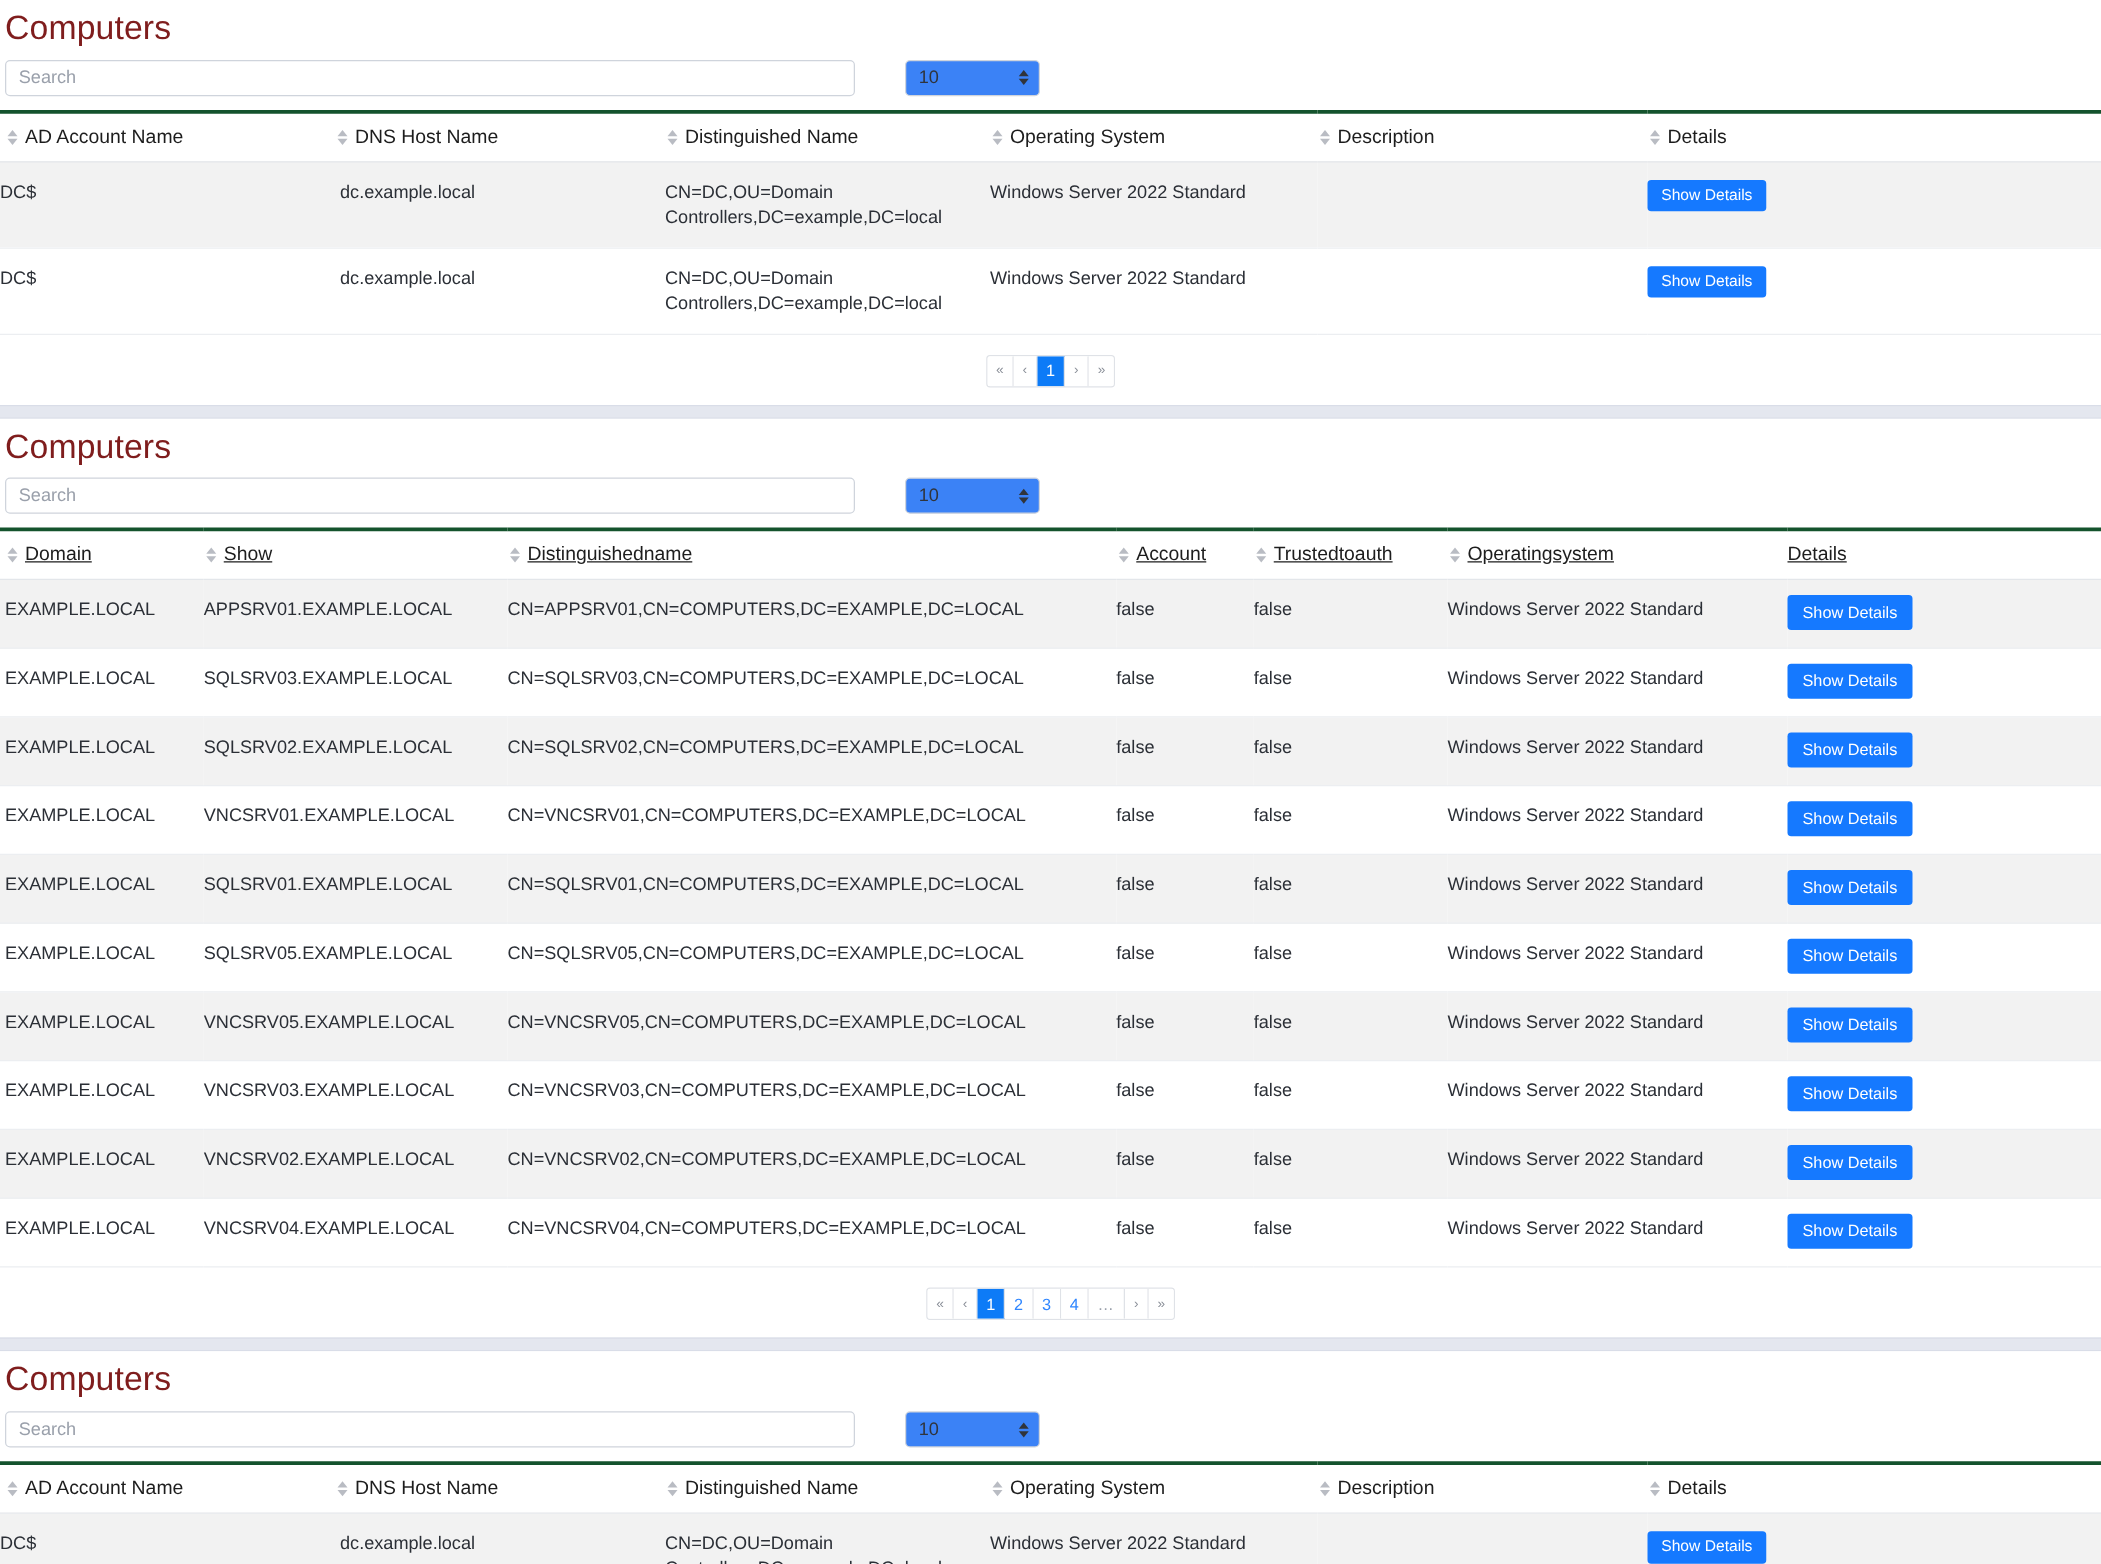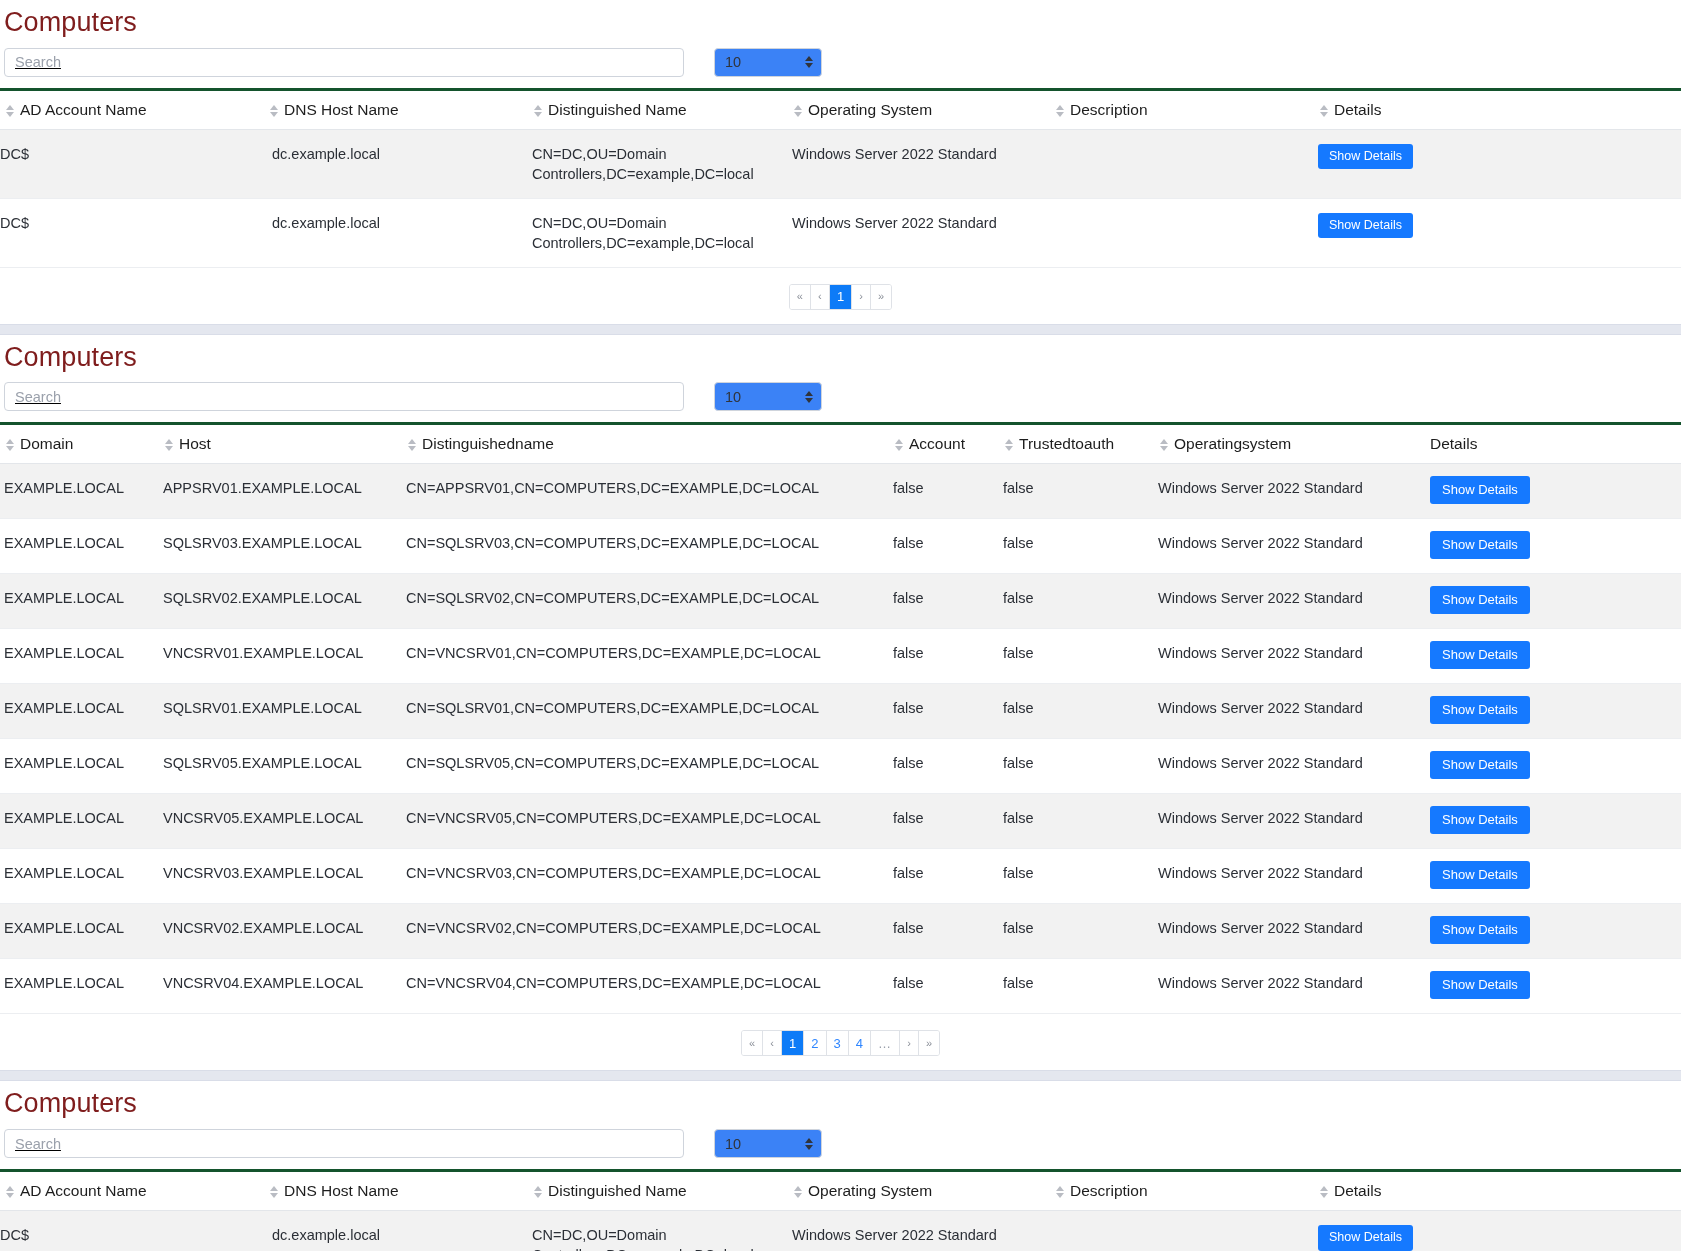--- a/index.html
+++ b/index.html
@@ -29,23 +29,22 @@
     font-weight: 400;
     color: #7f1d1d;
     padding: 8px 0 10px 4px;
     letter-spacing: 0.1px;
     line-height: 1.1;
   }
 
   .controls-row {
     display: flex;
     align-items: center;
-    gap: 30px;
+    gap: 40px;
     padding: 0 6px 11px 4px;
-    text-decoration: underline;
   }
 
   .search-input {
     flex: 0 0 680px;
     width: 680px;
     height: 29px;
     border: 1px solid #cfd4dc;
     border-radius: 4px;
     padding: 2px 10px;
     font-size: 14.5px;
@@ -208,21 +207,21 @@
   .tbl1 .cell-dns { padding-left: 4px; }
 
   .tbl2 col.c1 { width: 163px; }
   .tbl2 col.c2 { width: 243px; }
   .tbl2 col.c3 { width: 487px; }
   .tbl2 col.c4 { width: 110px; }
   .tbl2 col.c5 { width: 155px; }
   .tbl2 col.c6 { width: 272px; }
   .tbl2 col.c7 { width: auto; }
 
-  .tbl2 thead th { padding-top: 11px; padding-bottom: 11px; }
+  .tbl2 thead th { padding-top: 11px; padding-bottom: 11px; text-decoration: underline; }
   .tbl2 tbody td { padding-top: 15px; padding-bottom: 15px; }
   .tbl2 tbody td.b { text-align: left; }
   .tbl2 tbody td.details-cell { padding-top: 12px; }
   .tbl2 .pl4 { padding-left: 4px; }
 </style>
 </head>
 <body>
 
 <div class="page">
 
@@ -312,21 +311,21 @@
           <col class="c2">
           <col class="c3">
           <col class="c4">
           <col class="c5">
           <col class="c6">
           <col class="c7">
         </colgroup>
       <thead>
         <tr>
           <th class="pl4"><span class="sort-ico"><span class="u"></span><span class="d"></span></span><span>Domain</span></th>
-          <th><span class="sort-ico"><span class="u"></span><span class="d"></span></span><span>Host</span></th>
+          <th><span class="sort-ico"><span class="u"></span><span class="d"></span></span><span>Show</span></th>
           <th><span class="sort-ico"><span class="u"></span><span class="d"></span></span><span>Distinguishedname</span></th>
           <th><span class="sort-ico"><span class="u"></span><span class="d"></span></span><span>Account</span></th>
           <th><span class="sort-ico"><span class="u"></span><span class="d"></span></span><span>Trustedtoauth</span></th>
           <th><span class="sort-ico"><span class="u"></span><span class="d"></span></span><span>Operatingsystem</span></th>
           <th><span>Details</span></th>
         </tr>
       </thead>
       <tbody>
         <tr class="odd">
           <td class="pl4">EXAMPLE.LOCAL</td>

